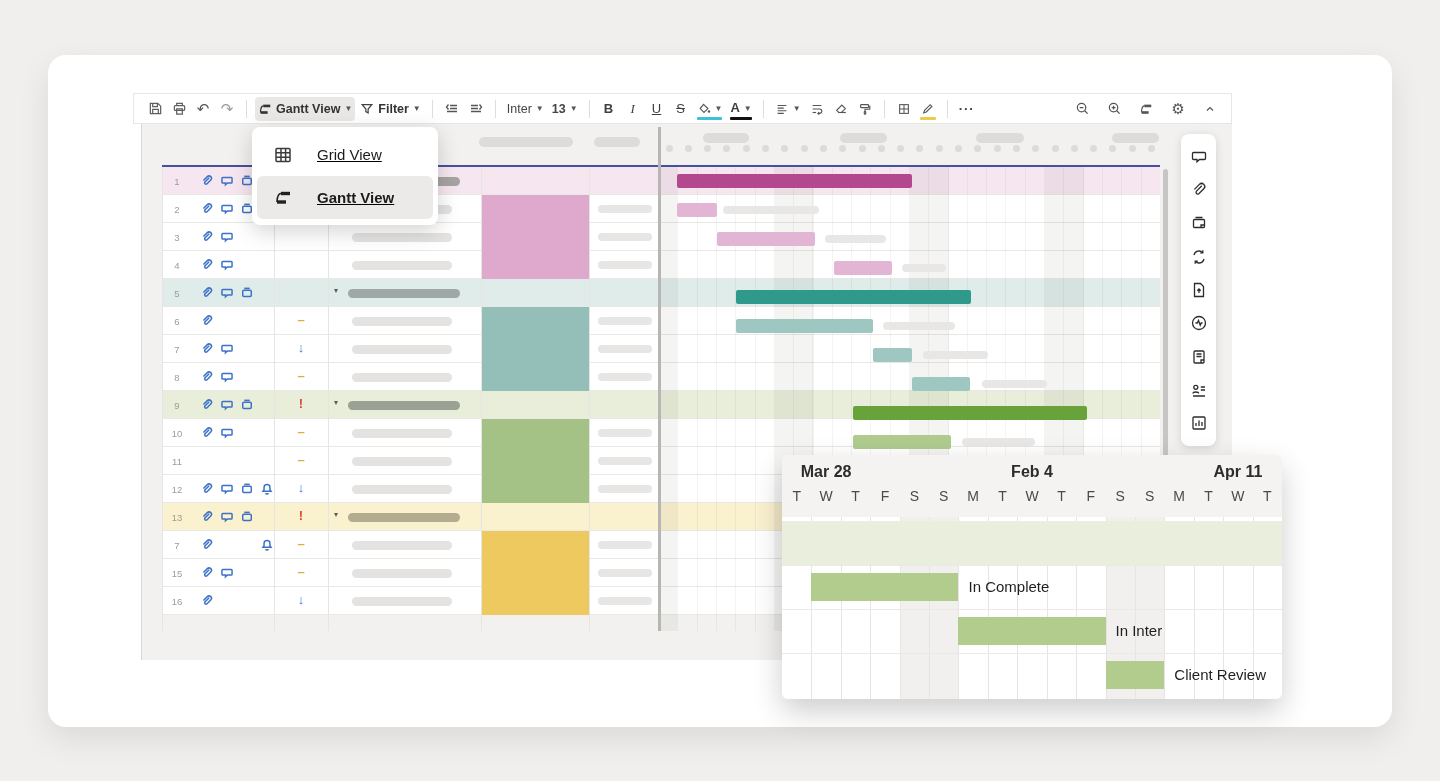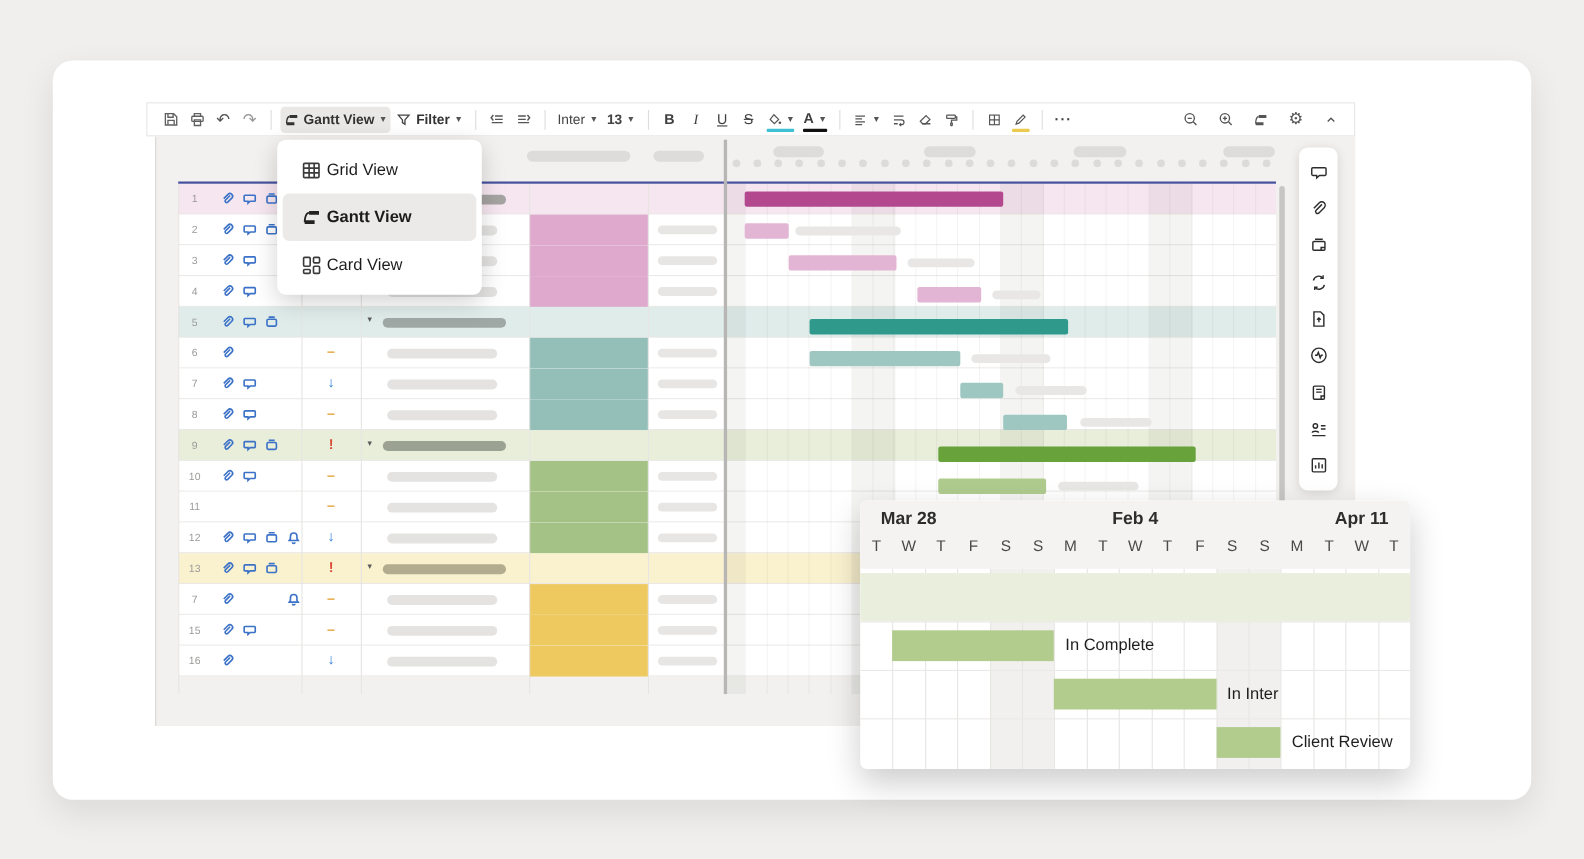--- a/index.html
+++ b/index.html
@@ -42,21 +42,21 @@
   #bars-layer { position:absolute; left:0; top:0; z-index:3; }
   .gbar { position:absolute; height:14px; border-radius:2px; }
   .gpill { position:absolute; height:8px; border-radius:4px; background:#e8e7e5; }
   .hdr-pill { position:absolute; top:137px; height:10px; border-radius:5px; background:#dedcda; z-index:3; }
   .dot { position:absolute; top:145px; width:7px; height:7px; border-radius:50%; background:#dcdbd9; z-index:3; }
   .divider-bar { position:absolute; left:658px; top:127px; width:3px; height:504px; background:#b7b6b4; z-index:5; }
   .vscroll { position:absolute; left:1163px; top:169px; width:5px; height:295px; border-radius:2.5px; background:#c7c6c4; z-index:5; }
   
   .menu { position:absolute; left:252px; top:127px; width:186px; background:#fff; border-radius:8px;
           box-shadow:0 6px 22px rgba(0,0,0,0.18); padding:6px 0; z-index:55; }
-  .menu-item { height:43px; display:flex; align-items:center; gap:4px; padding:0 16px; margin:0 5px; border-radius:6px; }
+  .menu-item { height:43px; display:flex; align-items:center; gap:24px; padding:0 16px; margin:0 5px; border-radius:6px;text-decoration:underline; }
   .menu-item.sel { background:#ebeae8; }
   .mi-label { font-size:15px; color:#1c1c1c; }
   .menu-item.sel .mi-label { font-weight:700; }
   .mi-icon { width:20px; height:20px; flex:none; }
   
   .rail { position:absolute; left:1181px; top:134px; width:35px; height:312px; background:#fff; border-radius:8px;
           box-shadow:0 2px 10px rgba(0,0,0,0.13); display:flex; flex-direction:column; align-items:center;
           justify-content:space-around; padding:6px 0; z-index:50; }
   .rail-btn { width:22px; height:22px; display:flex; align-items:center; justify-content:center; }
   
@@ -565,31 +565,20 @@
     <div class="menu-item sel">
       <span class="mi-icon">
         <svg width="20" height="20" viewBox="0 0 20 20" fill="none" stroke="#222">
             <path d="M8 5.5h9" stroke-width="3.4"></path>
             <path d="M4 14h9" stroke-width="3.4"></path>
             <path d="M8 5.5c-4 0-4 8.5-4 8.5" stroke-width="1.6"></path>
           </svg>
       </span>
       <span class="mi-label">Gantt View</span>
     </div>
-    <div class="menu-item">
-      <span class="mi-icon">
-        <svg width="20" height="20" viewBox="0 0 20 20" fill="none" stroke="#3b3b3b" stroke-width="1.5">
-            <rect x="3" y="3" width="6" height="8" rx="1"></rect>
-            <rect x="12" y="3" width="5.5" height="5" rx="1"></rect>
-            <rect x="3" y="14" width="6" height="3.5" rx="1"></rect>
-            <rect x="12" y="11" width="5.5" height="6.5" rx="1"></rect>
-          </svg>
-      </span>
-      <span class="mi-label">Card View</span>
-    </div>
   </div>
 
   <div class="rail">
     <div class="rail-btn">
       <svg width="18" height="18" viewBox="0 0 18 18" fill="none" stroke="#2c2c2c" stroke-width="1.3">
           <path d="M3.5 4.5h11a1 1 0 0 1 1 1v5a1 1 0 0 1-1 1h-5L7 13.8v-2.3H3.5a1 1 0 0 1-1-1v-5a1 1 0 0 1 1-1z"></path>
         </svg>
     </div>
     <div class="rail-btn">
       <svg width="18" height="18" viewBox="0 0 18 18" fill="none" stroke="#2c2c2c" stroke-width="1.3">

